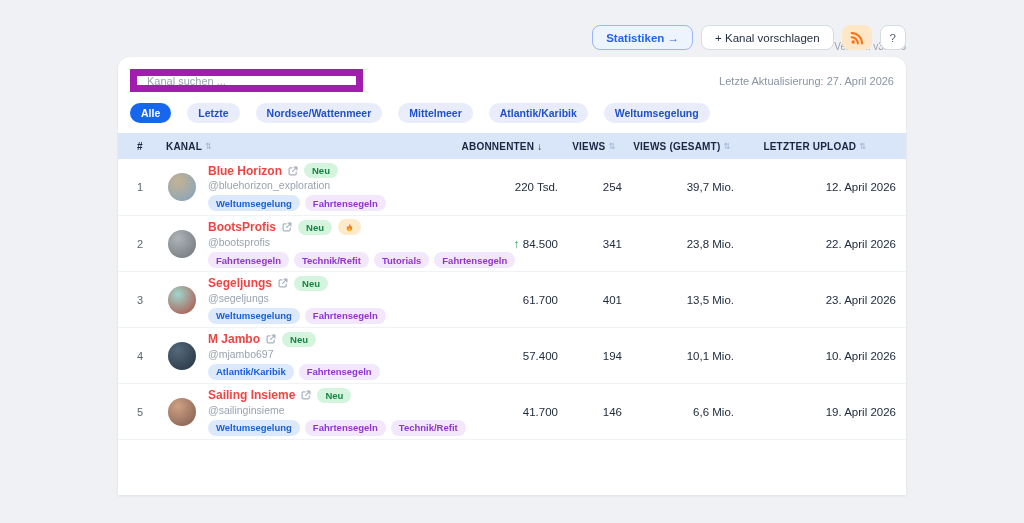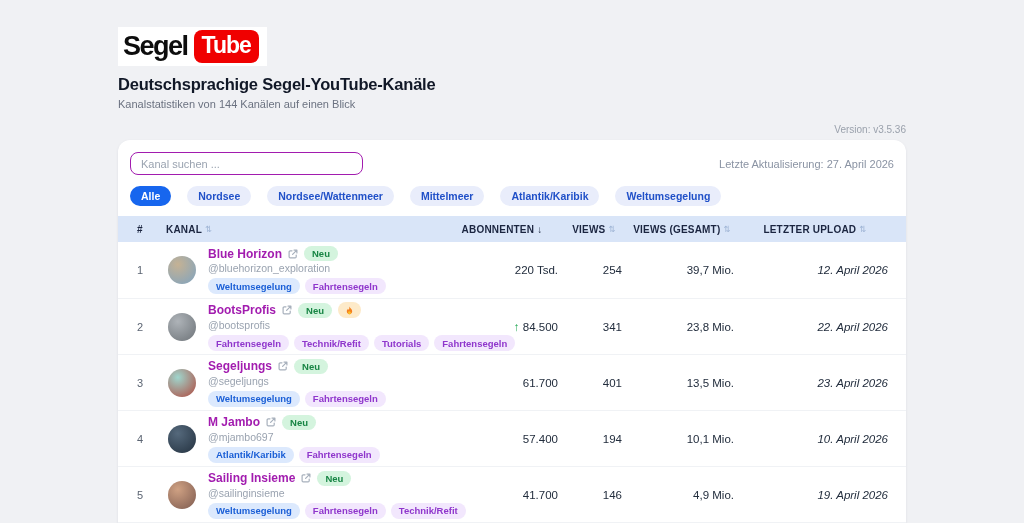--- a/index.html
+++ b/index.html
@@ -18,21 +18,21 @@
   .top-actions { position:absolute; right:0; top:25px; display:flex; gap:8px; align-items:center; }
   .btn { font-family:inherit; font-size:11.5px; height:25px; border-radius:8px; padding:0 13px; cursor:pointer; display:inline-flex; align-items:center; gap:4px; background:#fff; border:1px solid #d7dbe2; color:#253043; font-weight:500; }
   .btn-stats { color:#2563eb; background:#eef4fe; border:1px solid #9ab7f3; font-weight:600; }
   .btn-rss { background:#fde7c7; border:1px solid #fde7c7; padding:0 7px; }
   .btn-help { padding:0 9px; color:#5b6572; }
   .version { text-align:right; font-size:10px; color:#9aa1ac; margin:14px 0 5px; }
 
   
   .card { background:#ffffff; border-radius:12px 12px 0 0; box-shadow:0 1px 3px rgba(20,30,60,.08); overflow:hidden; }
   .search-row { display:flex; align-items:center; justify-content:space-between; padding:12px 12px 10px; }
-  .search-input { width:233px; height:23px; border:1px solid #a21caf; border-radius:8px; padding:0 10px; font-size:11px; font-family:inherit; color:#30394a; outline:none; }
+  .search-input { width:233px; height:23px; border:7px solid #a21caf; border-radius:0; padding:0 10px; font-size:11px; font-family:inherit; color:#30394a; outline:none; }
   .search-input::placeholder { color:#9aa3b0; }
   .last-update { font-size:11px; color:#8a93a3; }
   .filter-row { display:flex; gap:16px; padding:1px 12px 10px; }
   .pill { font-family:inherit; font-size:10.5px; font-weight:700; border:none; border-radius:999px; padding:4px 11px; cursor:pointer; background:#e9edfb; color:#2050c8; }
   .pill.active { background:#1766ee; color:#ffffff; }
 
   
   .grid { display:grid; grid-template-columns:44px minmax(0,1fr) 120px 64px 112px 168px; align-items:center; }
   .thead { background:#d9e5f8; height:26px; font-size:10px; font-weight:700; color:#1b2540; letter-spacing:.02em; }
   .th { display:flex; align-items:center; gap:3px; padding:0 4px; }
@@ -41,60 +41,66 @@
   .th:last-child { padding-right:18px; }
   .sort-both { font-size:8.5px; color:#9db3d4; font-weight:400; }
   .sort-active { font-size:10px; color:#25314a; }
   .trow { height:56px; border-top:1px solid #f0f2f5; background:#fff; cursor:pointer; }
   .trow:first-child { border-top:none; }
   .cell.rank { text-align:center; font-size:11px; color:#5b6472; }
   .cell.channel { display:flex; align-items:center; gap:12px; padding-left:6px; min-width:0; }
   .avatar { width:28px; height:28px; border-radius:50%; flex:0 0 28px; }
   .ch-info { min-width:0; }
   .ch-name-row { display:flex; align-items:center; gap:6px; }
-  .ch-name { font-size:12px; font-weight:700; color:#a21caf; }
+  .ch-name { font-size:12px; font-weight:700; color:#ef4444; }
   .ext-icon { flex:0 0 auto; }
   .badge-neu { font-size:9.5px; font-weight:700; color:#178544; background:#d4f4de; border-radius:999px; padding:2px 8px;text-align:right; }
   .badge-hot { display:inline-flex; align-items:center; background:#fdeac9; border-radius:999px; padding:2.5px 7px; }
   .ch-handle { font-size:10.5px; color:#9aa3b0; margin-top:1px; }
   .ch-tags { display:flex; gap:5px; margin-top:4px; flex-wrap:nowrap; }
   .tag { font-size:9.5px; font-weight:600; border-radius:999px; padding:2.5px 8px; white-space:nowrap; }
   .tag.blue { background:#dce9fd; color:#1b5fd6; }
   .tag.purple { background:#f2e7fd; color:#8f36cc; }
   .cell.num { text-align:right; font-size:11.5px; color:#222d3d; padding:0 4px; }
-  .cell.num:last-child { padding-right:18px;font-style:italic; }
+  .cell.num:last-child { padding-right:10px; }
   .trend-up { color:#16a34a; font-weight:700; }
 </style>
 </head>
 <body>
 
 <div class="page">
   <div class="container">
 
     <div class="topbar">
-      <div>
-        <div class="logo">
-          <span class="logo-black">Segel</span>
-          <span class="logo-red">Tube</span>
-        </div>
-        <div class="page-title">Deutschsprachige Segel-YouTube-Kanäle</div>
-        <div class="page-subtitle">Kanalstatistiken von 144 Kanälen auf einen Blick</div>
+      <div class="top-actions">
+        <button class="btn btn-stats">Statistiken →</button>
+        <button class="btn">+ Kanal vorschlagen</button>
+        <button class="btn btn-rss">
+          <span style="display:inline-flex;">
+            <svg width="14" height="14" viewBox="0 0 14 14" fill="none">
+              <circle cx="3.2" cy="11" r="1.7" fill="#f97316"></circle>
+              <path d="M1.6 6.2 a6.2 6.2 0 0 1 6.2 6.2" stroke="#f97316" stroke-width="2" stroke-linecap="round"></path>
+              <path d="M1.6 2 a10.4 10.4 0 0 1 10.4 10.4" stroke="#f97316" stroke-width="2" stroke-linecap="round"></path>
+            </svg>
+          </span>
+        </button>
+        <button class="btn btn-help">?</button>
       </div>
     </div>
 
     <div class="version">Version: v3.5.36</div>
 
     <div class="card">
       <div class="search-row">
         <input class="search-input" type="text" placeholder="Kanal suchen ..." style="">
         <span class="last-update">Letzte Aktualisierung: 27. April 2026</span>
       </div>
       <div class="filter-row" id="filters">
           <button class="pill active">Alle</button>
-          <button class="pill">Nordsee</button>
+          <button class="pill">Letzte</button>
           <button class="pill">Nordsee/Wattenmeer</button>
           <button class="pill">Mittelmeer</button>
           <button class="pill">Atlantik/Karibik</button>
           <button class="pill">Weltumsegelung</button>
         </div>
       <div class="thead grid" id="thead">
           <div class="th c-center">
             <span>#</span>
           </div>
           <div class="th ">
@@ -263,21 +269,21 @@
         <div class="ch-handle">@sailinginsieme</div>
         <div class="ch-tags">
                   <span class="tag blue">Weltumsegelung</span>
                   <span class="tag purple">Fahrtensegeln</span>
                   <span class="tag purple">Technik/Refit</span>
                 </div>
       </div>
     </div>
     <div class="cell num">41.700</div>
     <div class="cell num">146</div>
-    <div class="cell num">4,9 Mio.</div>
+    <div class="cell num">6,6 Mio.</div>
     <div class="cell num">19. April 2026</div>
   </div>
 
   <div class="trow grid">
     <div class="cell rank"></div>
 
     <div class="cell num"></div>
     <div class="cell num"></div>
     <div class="cell num"></div>
     <div class="cell num"></div>

